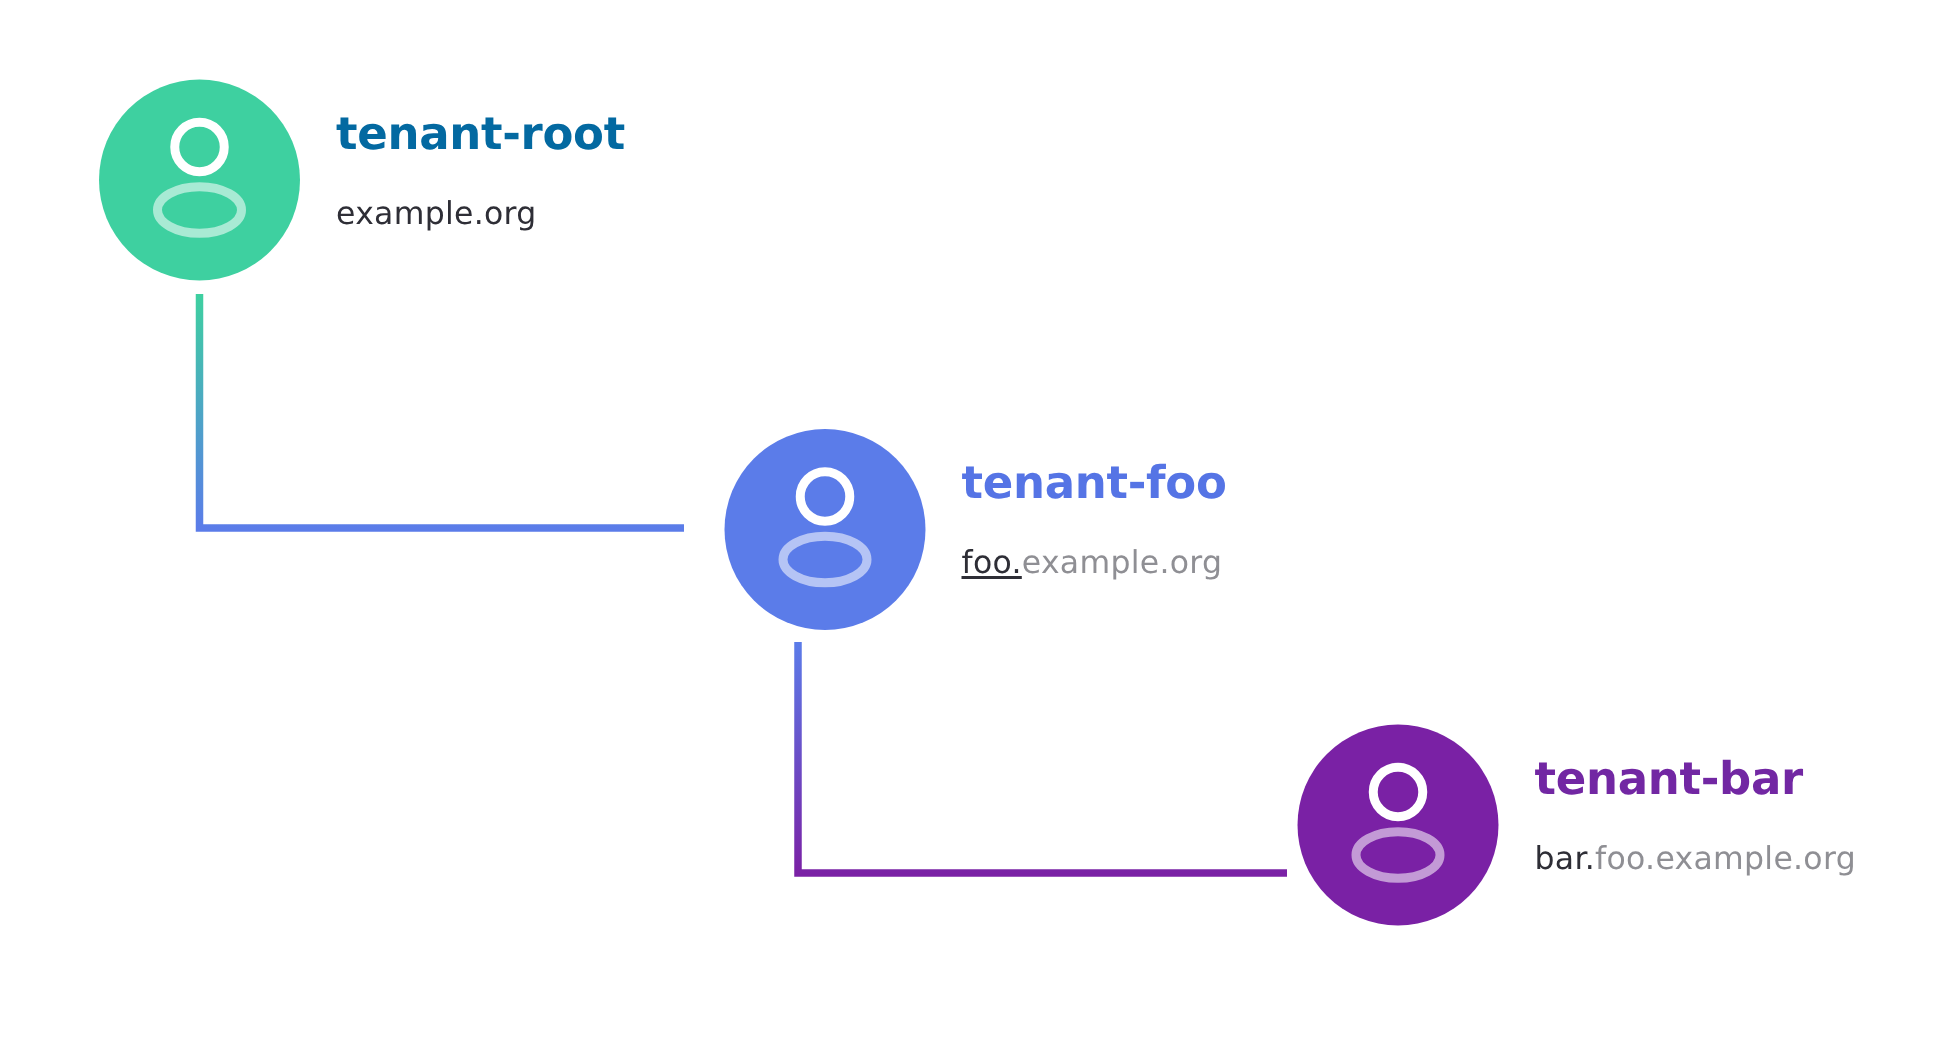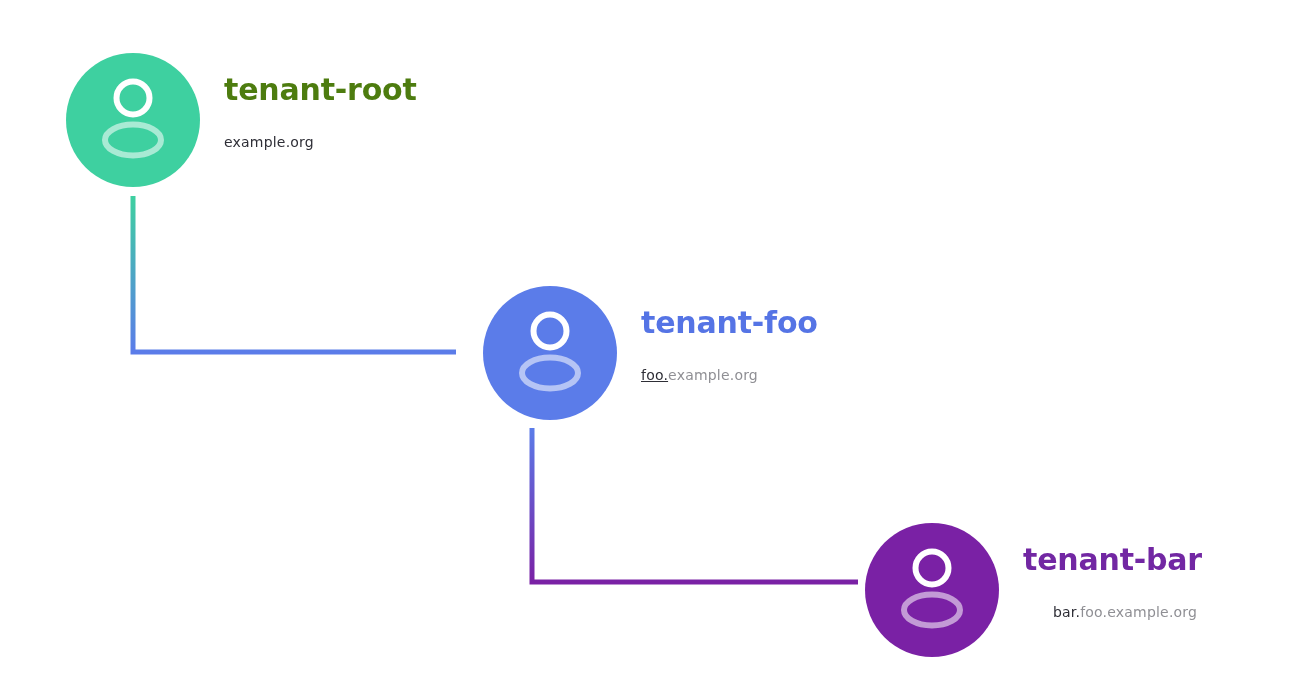--- a/index.html
+++ b/index.html
@@ -55,21 +55,21 @@
     top: 18px;
     font-size: 30px;
     font-weight: 700;
     letter-spacing: -0.2px;
     line-height: 38px;
   }
   .subtitle {
     position: absolute;
     left: 0;
     top: 76px;
-    font-size: 14px;
+    font-size: 21px;
     line-height: 26px;
     letter-spacing: 0.2px;
   }
 </style>
 </head>
 <body>
 
 <svg class="connectors" viewBox="0 0 1300 700" aria-hidden="true">
   <defs>
     <linearGradient id="grad-root-foo" gradientUnits="userSpaceOnUse" x1="133" y1="196" x2="133" y2="352">
@@ -86,42 +86,42 @@
 </svg>
 
 <div class="node" style="left:66px; top:53px;">
   <div class="circle" style="background-color: rgb(62, 208, 160);">
     <svg class="person-svg" viewBox="0 0 134 134" aria-hidden="true">
       <circle cx="67" cy="45" r="16.5" fill="none" stroke="#ffffff" stroke-width="6"></circle>
       <ellipse cx="67" cy="87" rx="28" ry="15.5" fill="none" stroke="#ffffff" stroke-opacity="0.55" stroke-width="6"></ellipse>
     </svg>
   </div>
   <div class="labels">
-    <div class="title" style="color: #4d7c0f; text-align: right;">tenant-root</div>
+    <div class="title" style="color: #0369a1; text-align: right;">tenant-root</div>
     <div class="subtitle"><span style="color: rgb(46, 46, 54);">example.org</span><span style="color: rgb(143, 143, 148);"></span></div>
   </div>
 </div>
 
 <div class="node" style="left:483px; top:286px;">
   <div class="circle" style="background-color: rgb(91, 124, 233);">
     <svg class="person-svg" viewBox="0 0 134 134" aria-hidden="true">
       <circle cx="67" cy="45" r="16.5" fill="none" stroke="#ffffff" stroke-width="6"></circle>
       <ellipse cx="67" cy="87" rx="28" ry="15.5" fill="none" stroke="#ffffff" stroke-opacity="0.55" stroke-width="6"></ellipse>
     </svg>
   </div>
   <div class="labels">
     <div class="title" style="color: rgb(85, 116, 229);">tenant-foo</div>
     <div class="subtitle"><span style="color: rgb(46, 46, 54); text-decoration: underline;">foo.</span><span style="color: rgb(143, 143, 148);">example.org</span></div>
   </div>
 </div>
 
-<div class="node" style="left:865px; top:523px;">
+<div class="node" style="left:865px; top:483px;">
   <div class="circle" style="background-color: rgb(122, 33, 165);">
     <svg class="person-svg" viewBox="0 0 134 134" aria-hidden="true">
       <circle cx="67" cy="45" r="16.5" fill="none" stroke="#ffffff" stroke-width="6"></circle>
       <ellipse cx="67" cy="87" rx="28" ry="15.5" fill="none" stroke="#ffffff" stroke-opacity="0.55" stroke-width="6"></ellipse>
     </svg>
   </div>
   <div class="labels">
     <div class="title" style="color: rgb(114, 39, 163);">tenant-bar</div>
-    <div class="subtitle"><span style="color: rgb(46, 46, 54); margin-left: 30px;">bar.</span><span style="color: rgb(143, 143, 148);">foo.example.org</span></div>
+    <div class="subtitle"><span style="color: rgb(46, 46, 54);">bar.</span><span style="color: rgb(143, 143, 148);">foo.example.org</span></div>
   </div>
 </div>
 
 </body></html>

